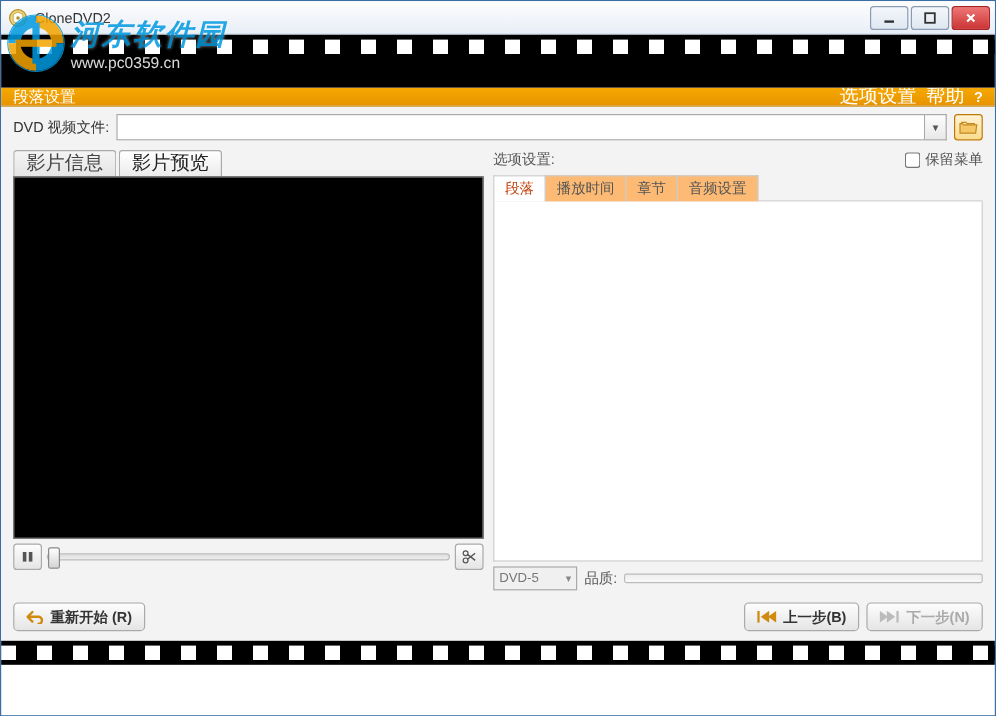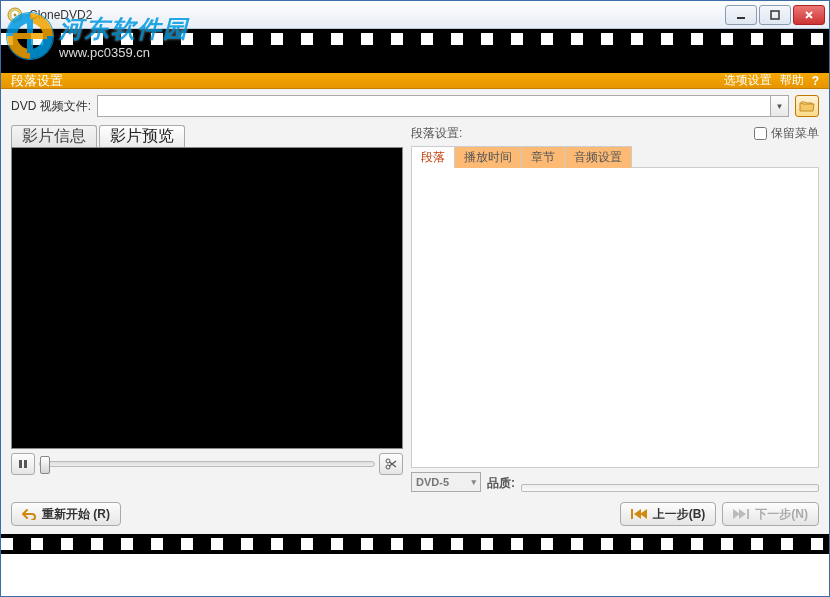--- a/index.html
+++ b/index.html
@@ -28,21 +28,21 @@
 
 .watermark { position:absolute; top:10px; left:4px; z-index:5; pointer-events:none; display:flex; align-items:center; gap:4px; opacity:.85; }
 .wm-logo { width:50px; height:50px; border-radius:50%; position:relative; }
 .wm-logo svg { width:50px; height:50px; }
 .wm-text { display:flex; flex-direction:column; }
 .wm-cn { font-size:24px; font-weight:bold; font-style:italic; color:#0099e0; letter-spacing:2px; text-shadow:0 0 3px rgba(255,255,255,.7); }
 .wm-url { font-size:13px; color:#fff; text-shadow:0 0 2px #000; }
 
 .headerbar { height: 16px; background: linear-gradient(#f6a800,#e79400); display:flex; align-items:center; padding:0 10px; color:#fff; font-size:13px; border-bottom:1px solid #c67e00; }
 .headerbar .htitle { flex:1; }
-.headerbar .hlink { color:#fff; margin-left:8px; font-size:12px; cursor:pointer; }
+.headerbar .hlink { color:#fff; margin-left:8px; font-size:16px; cursor:pointer; }
 .headerbar .helpq { margin-left:8px; font-size:12px; font-weight:bold; }
 
 .content { padding: 6px 10px 8px 10px; background:#f3f3f3; }
 
 .filerow { display:flex; align-items:center; gap:6px; margin-bottom:8px; }
 .filerow label { font-size:12px; color:#333; white-space:nowrap; }
 .fileinput-wrap { flex:1; display:flex; }
 .fileinput { flex:1; height:22px; border:1px solid #aaa; background:#fff; font-size:12px; padding:0 4px; }
 .filedrop { width:18px; height:22px; border:1px solid #aaa; border-left:none; background:linear-gradient(#fdfdfd,#e8e8e8); display:flex; align-items:center; justify-content:center; font-size:8px; color:#555; }
 .openbtn { width:24px; height:22px; border:1px solid #c07800; border-radius:3px; background:linear-gradient(#fff3d6,#fbdc8d); display:flex; align-items:center; justify-content:center; }
@@ -65,21 +65,21 @@
 .segtabs { display:flex; gap:0; height:22px; border-bottom:1px solid #ccc; }
 .segtab { padding:0 9px; height:22px; display:flex; align-items:center; font-size:12px; color:#555; border:1px solid #ccc; border-bottom:none; margin-right:-1px; background:#fdba74; cursor:pointer; }
 .segtab.active { background:#fff; color:#c2410c; }
 .segpanel { height:300px; background:#fff; border:1px solid #ccc; border-top:none; }
 
 .playrow { display:flex; align-items:center; gap:4px; margin-top:4px; }
 .playbtn { width:24px; height:22px; border:1px solid #aaa; border-radius:3px; background:linear-gradient(#fdfdfd,#e5e5e5); display:flex; align-items:center; justify-content:center; font-size:11px; color:#444; }
 .slider { flex:1; height:6px; background:linear-gradient(#ddd,#eee); border:1px solid #bbb; border-radius:3px; position:relative; }
 .slider .thumb { position:absolute; left:0; top:-6px; width:10px; height:18px; background:linear-gradient(#fff,#d4d4d4); border:1px solid #888; border-radius:2px; }
 
-.qualrow { display:flex; align-items:flex-end; gap:6px; margin-top:4px;font-weight:bold; }
+.qualrow { display:flex; align-items:center; gap:6px; margin-top:4px; }
 .combo { width:70px; height:20px; border:1px solid #aaa; background:#f0f0f0; font-size:11px; color:#777; display:flex; align-items:center; padding:0 4px; position:relative; }
 .combo::after { content:"▾"; position:absolute; right:4px; font-size:9px; color:#888; }
 .qlabel { font-size:12px; color:#555; }
 .qbar { flex:1; height:8px; border:1px solid #bbb; background:linear-gradient(#eee,#f8f8f8); border-radius:2px; }
 
 .navrow { display:flex; align-items:center; gap:6px; margin-top:10px;font-weight:bold; }
 .navbtn { height:24px; padding:0 10px; border:1px solid #aaa; border-radius:4px; background:linear-gradient(#fdfdfd,#e5e5e5); display:flex; align-items:center; gap:6px; font-size:12px; color:#333; cursor:pointer; }
 .navbtn .ico { display:inline-flex; }
 .navbtn.disabled { color:#aaa; }
 .navspacer { flex:1; }
@@ -191,21 +191,21 @@
                 <circle cx="3" cy="3" r="2" fill="none" stroke="#555"></circle>
                 <circle cx="3" cy="9" r="2" fill="none" stroke="#555"></circle>
                 <path d="M4.5 4 L11 9 M4.5 8 L11 3" stroke="#555" stroke-width="1.2"></path>
               </svg>
           </div>
         </div>
       </div>
 
       <div class="pane rightpane">
         <div class="seglabel">
-          <span class="lbl">段落设置:</span>
+          <span class="lbl">选项设置:</span>
           <label class="segcheck">
             <input type="checkbox" style="">
             <span>保留菜单</span>
           </label>
         </div>
         <div class="segtabs">
           <div class="segtab active">段落</div>
           <div class="segtab">播放时间</div>
           <div class="segtab">章节</div>
           <div class="segtab">音频设置</div>

